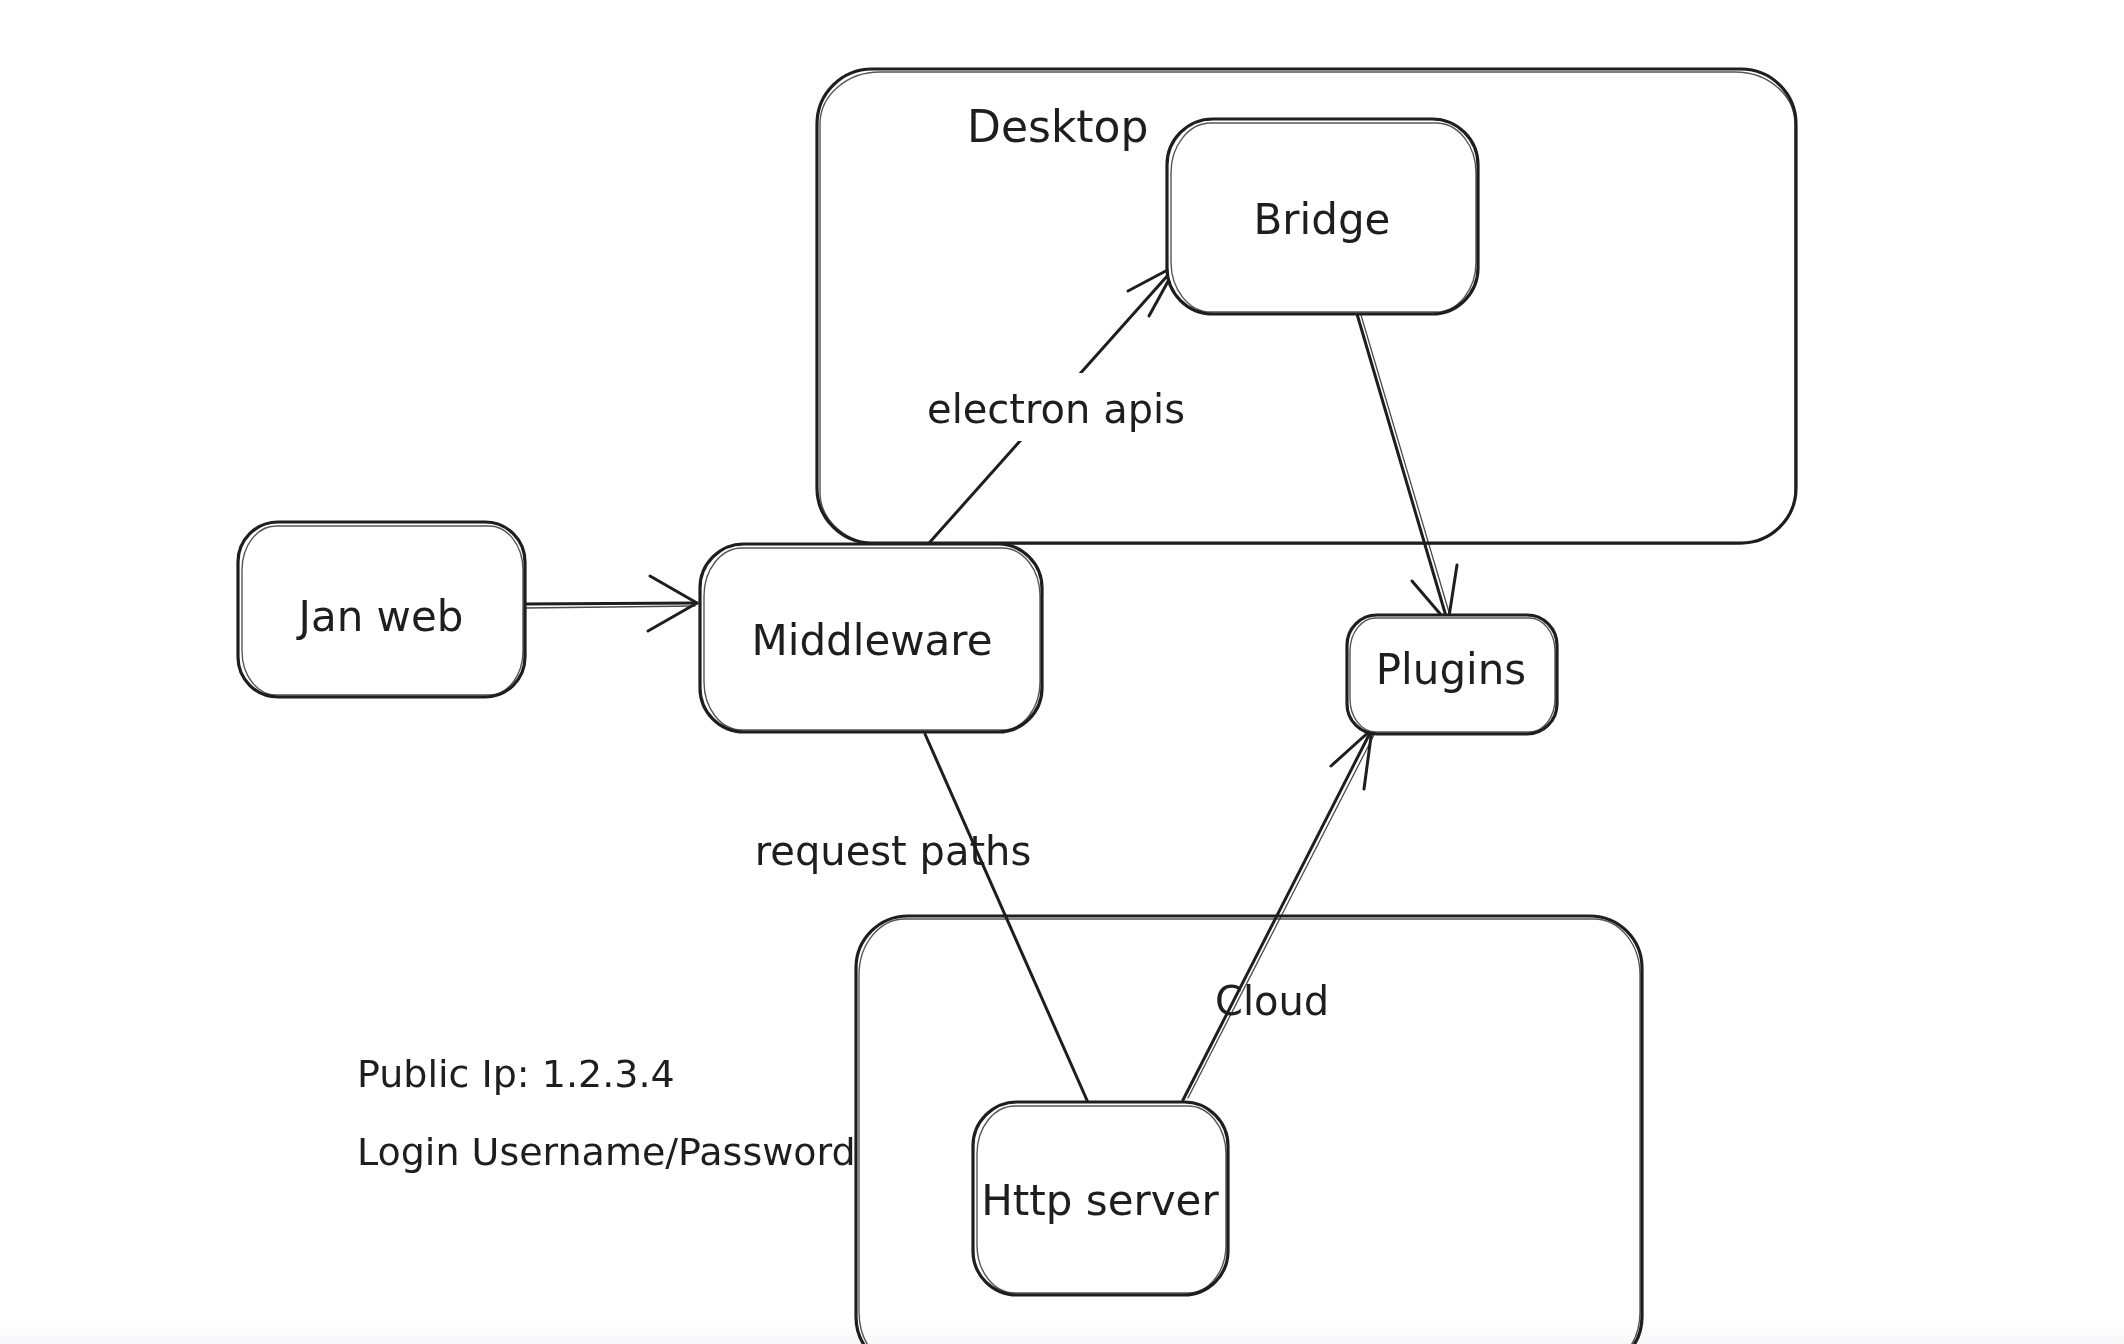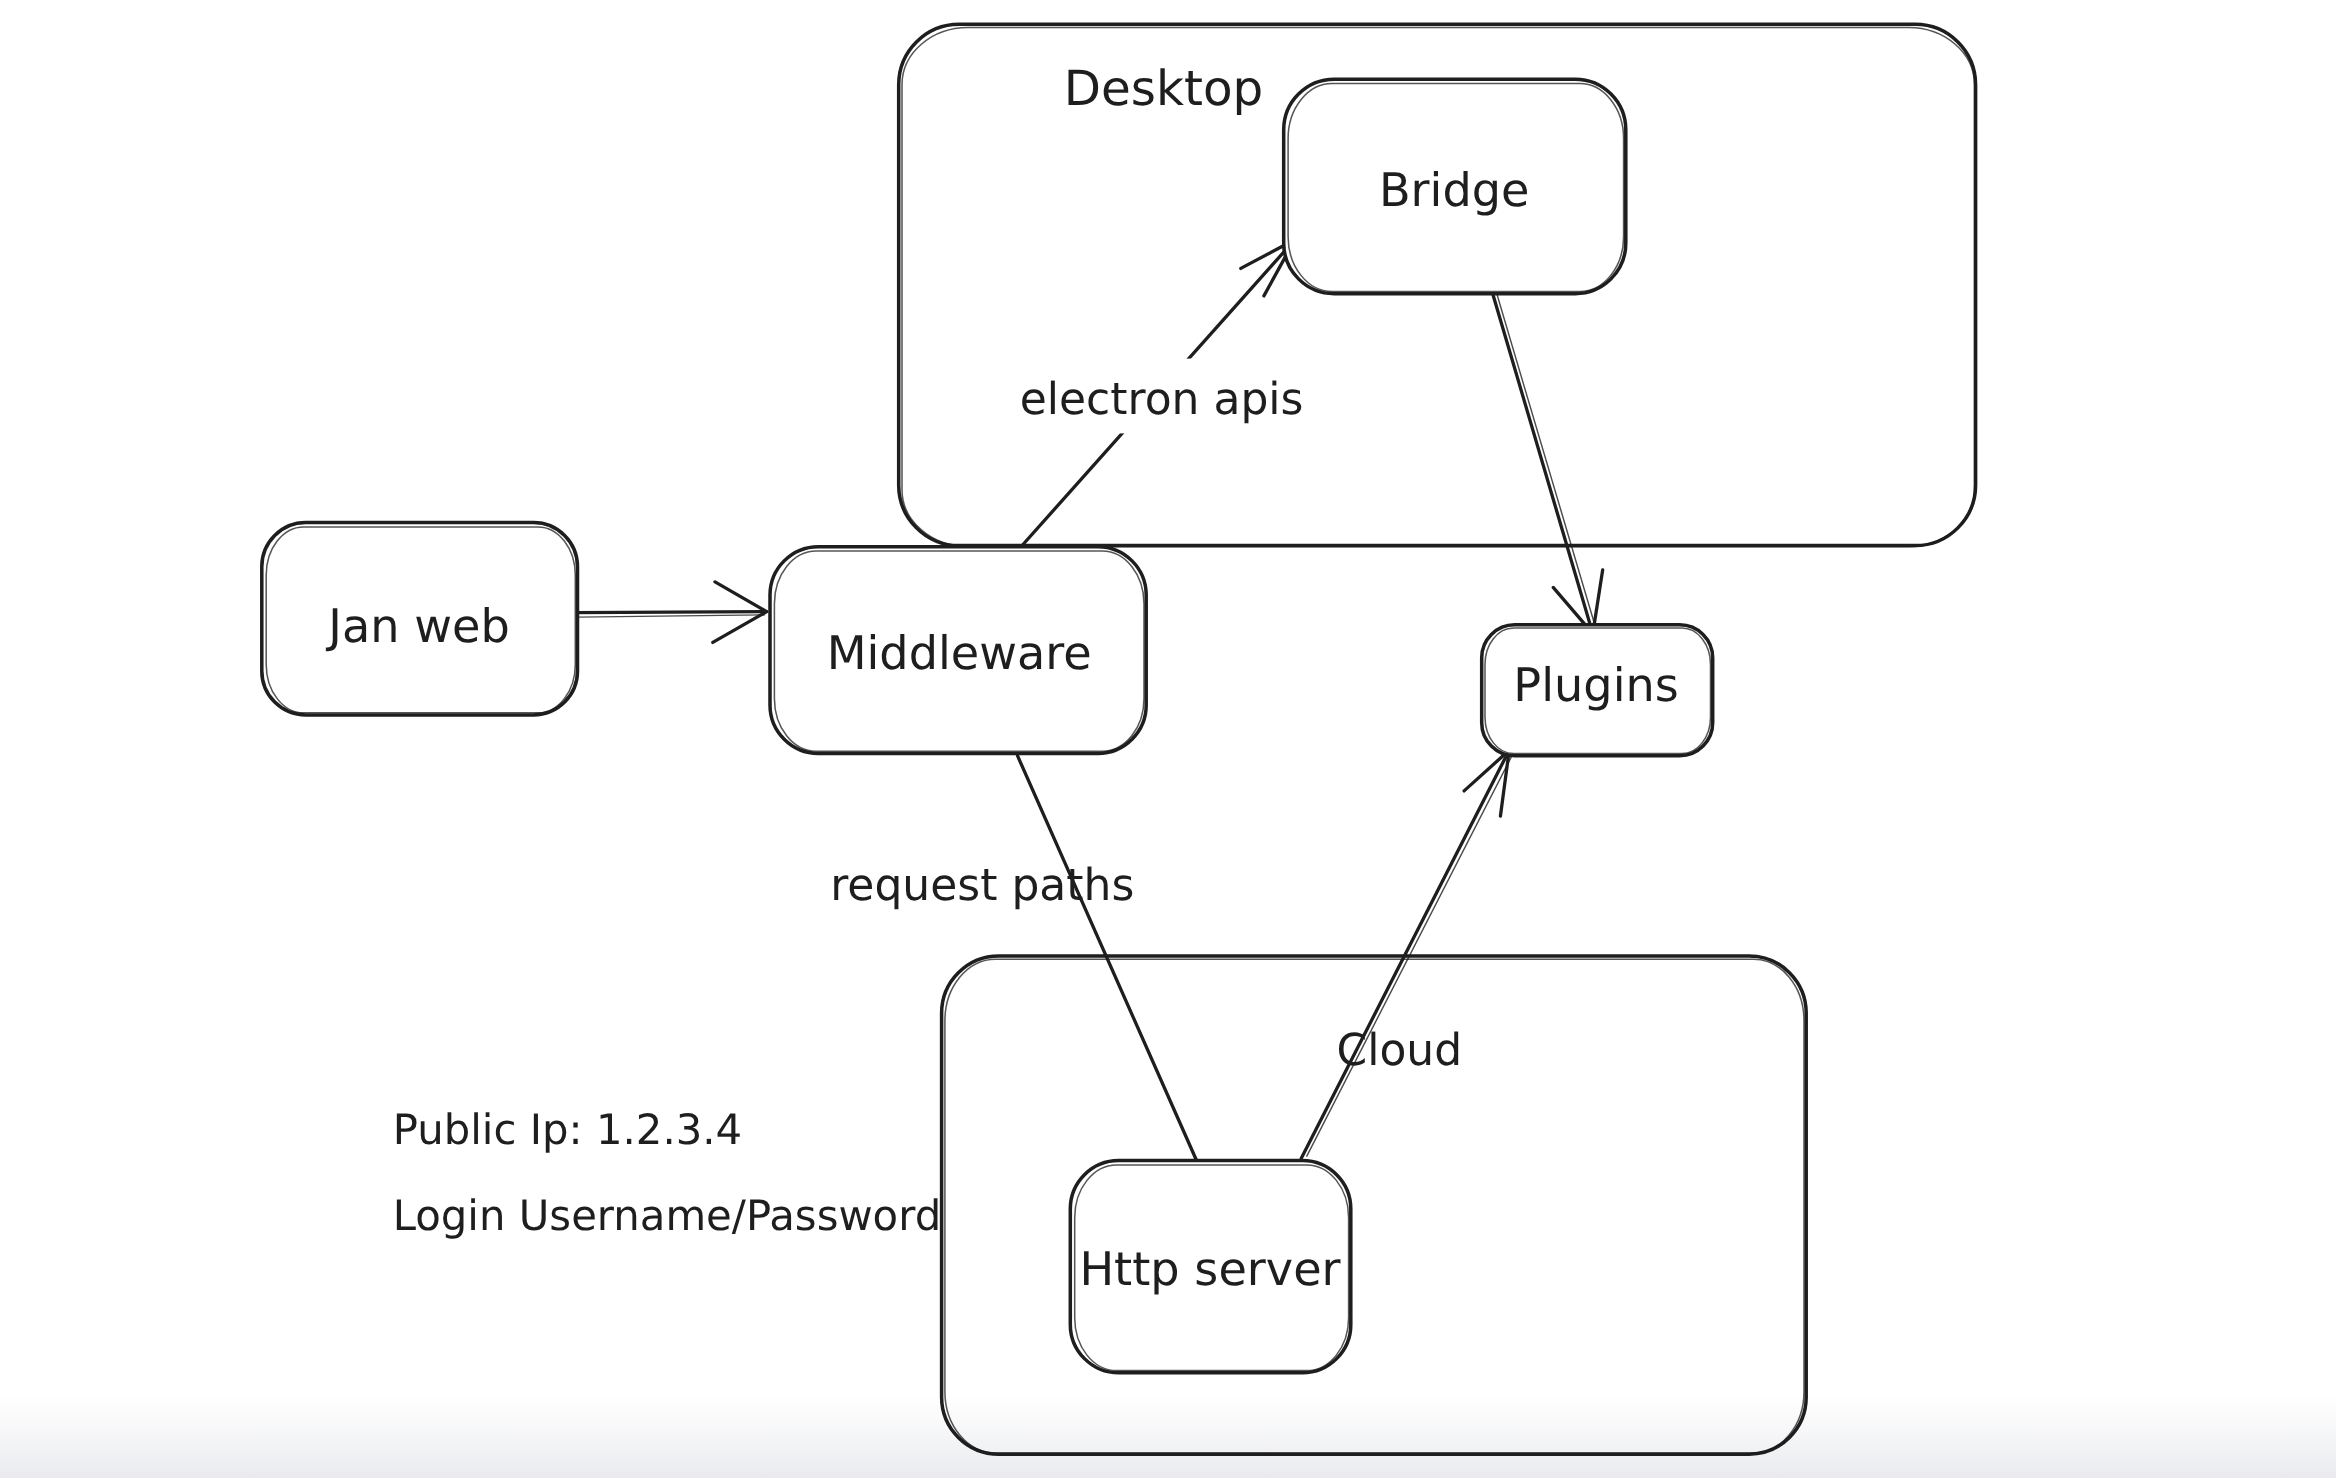--- a/index.html
+++ b/index.html
@@ -8,20 +8,21 @@
     background: #ffffff;
     width: 2124px;
     height: 1344px;
     overflow: hidden;
     font-family: "DejaVu Sans", "Liberation Sans", sans-serif;
   }
   #canvas-wrap {
     position: relative;
     width: 2124px;
     height: 1036px;
+    margin-top: 47px;
   }
   svg {
     display: block;
   }
   .shape {
     fill: #ffffff;
     stroke: #1e1e1e;
     stroke-width: 3.2;
   }
   .container-shape {

